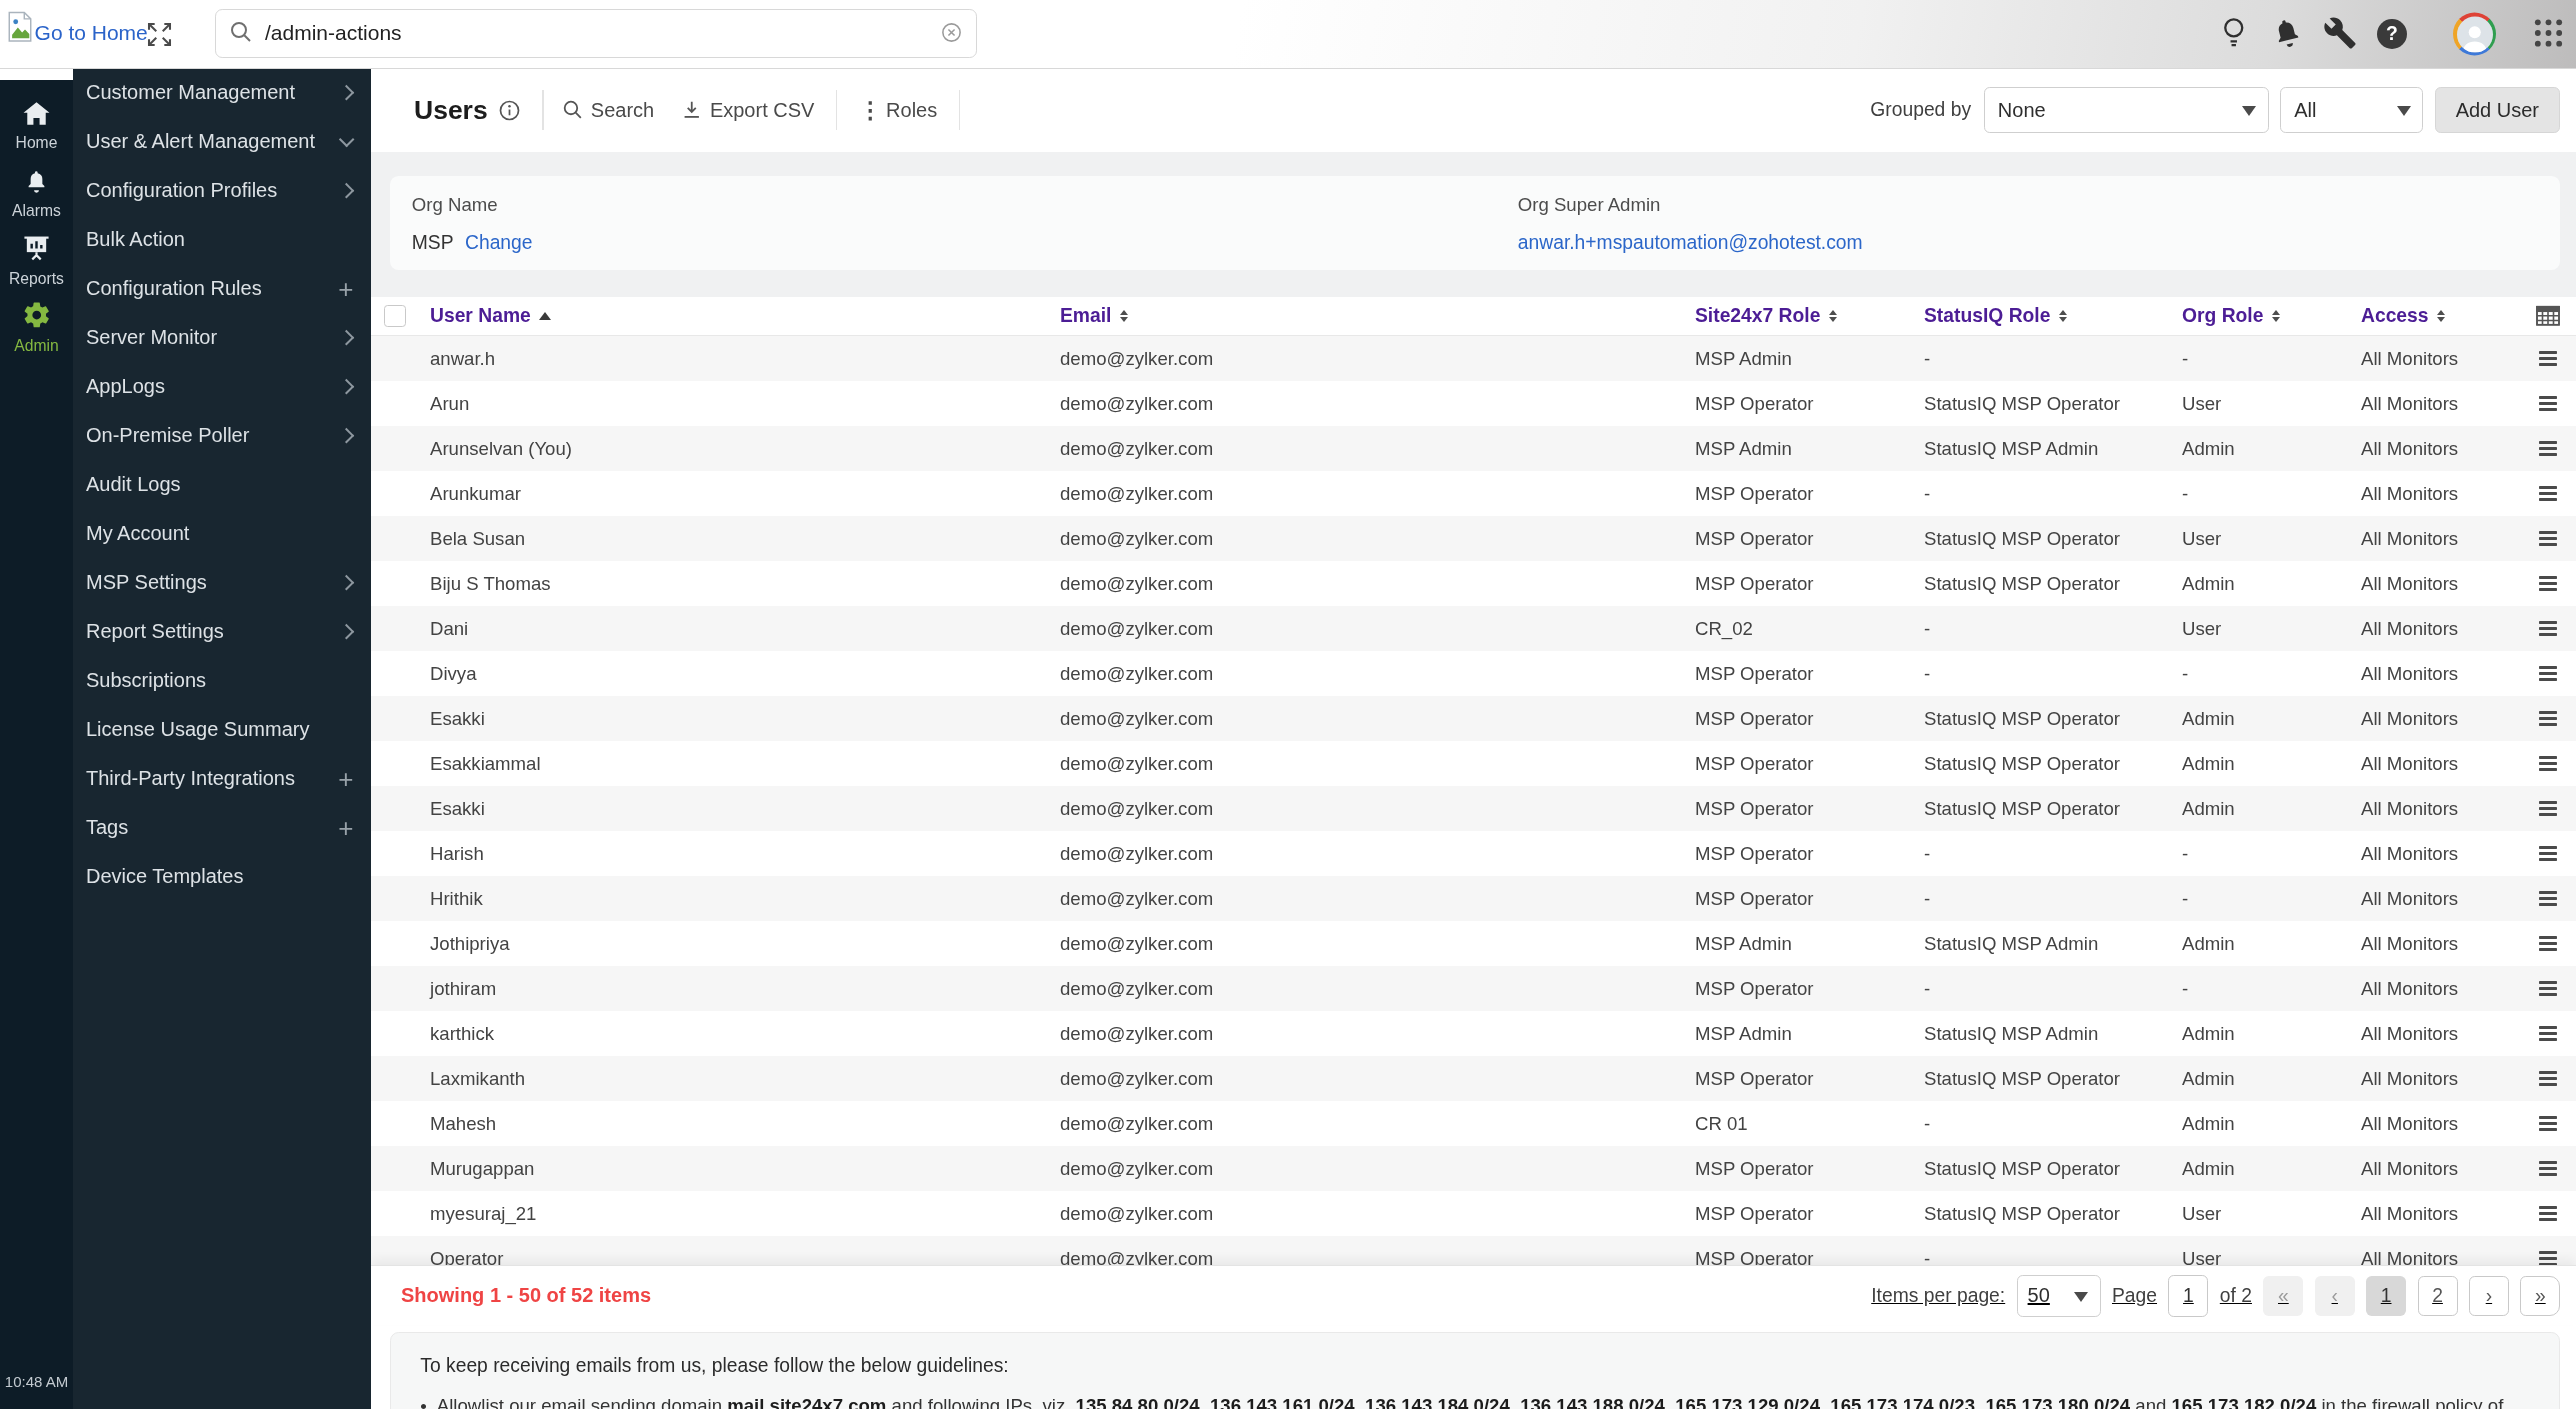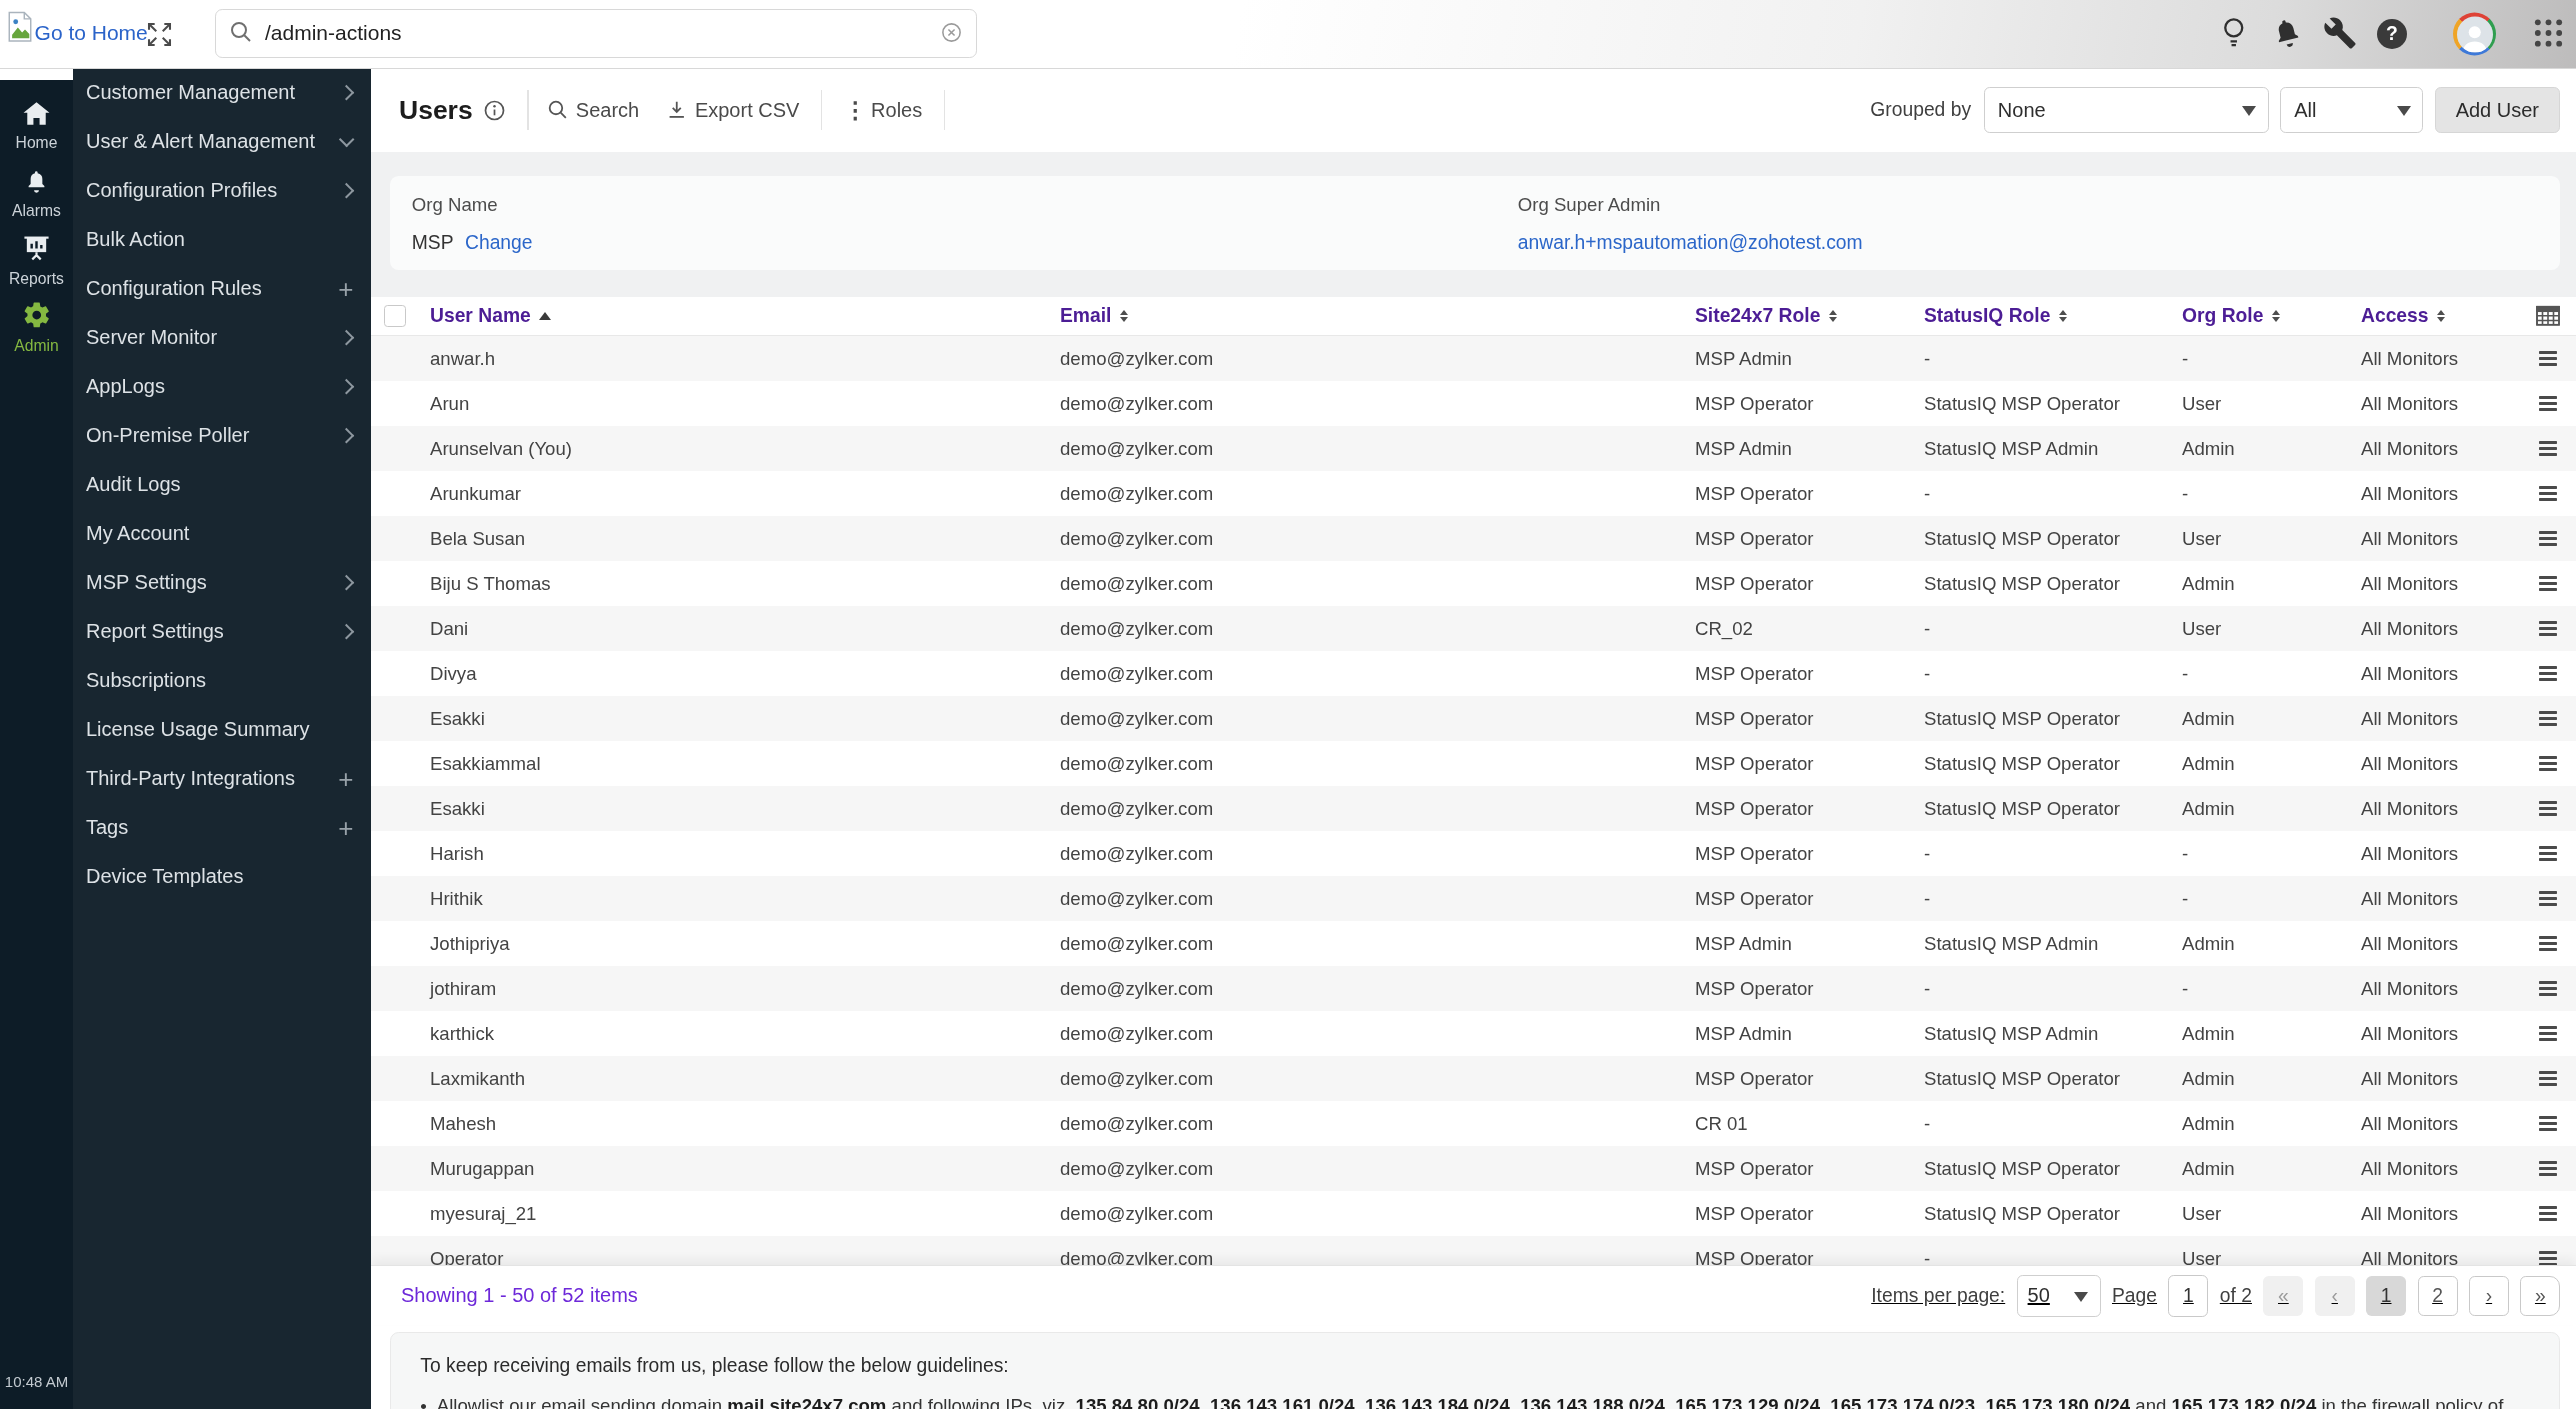--- a/index.html
+++ b/index.html
@@ -47,21 +47,21 @@
   .sfx[data-suffix="chevron-right"]{width:9.3px;height:9.3px;border-right:2.1px solid #8d979f;
     border-bottom:2.1px solid #8d979f;transform:rotate(-45deg);}
   .sfx[data-suffix="chevron-down"]{width:9.3px;height:9.3px;border-right:2.1px solid #8d979f;
     border-bottom:2.1px solid #8d979f;transform:rotate(45deg);margin-top:-4.3px;}
   .sfx[data-suffix="plus"]::before{content:"+";font-size:26px;font-weight:300;color:#98a2a9;line-height:1;}
 
   
   .content{position:absolute;left:371px;top:68px;right:0;bottom:0;background:#fff;overflow:hidden;}
 
   .toolbar{height:84px;display:flex;align-items:center;background:#fff;}
-  .t-title{margin-left:28px;font-size:26.5px;font-weight:700;color:#1d1d1d;}
+  .t-title{margin-left:43px;font-size:26.5px;font-weight:700;color:#1d1d1d;}
   .info-ic{margin-left:10px;display:flex;}
   .vdiv{width:1.4px;height:40px;background:#e3e3e3;margin-left:21.5px;}
   .t-act{display:flex;align-items:center;gap:7.2px;font-size:20px;color:#4a4a4a;cursor:pointer;}
   .t-act.search{margin-left:18.6px;}
   .t-act.export{margin-left:27px;}
   .t-act.more{margin-left:21.5px;gap:4.3px;}
   .more-dots{font-size:23px;color:#4a4a4a;font-weight:bold;line-height:1;}
   .t-right{margin-left:auto;display:flex;align-items:center;gap:11.4px;margin-right:16px;}
   .t-right .grp-lbl{font-size:19.3px;color:#3f3f3f;margin-right:1.4px;}
   .selectbox{position:relative;height:46px;box-sizing:border-box;border:1.4px solid #cfcfcf;border-radius:5.7px;
@@ -102,21 +102,21 @@
   .tr:nth-child(odd){background:#f6f6f6;}  
   .tr:nth-child(even){background:#ffffff;}
   .td.act{display:flex;justify-content:center;}
   .burger{width:18.6px;height:2.9px;background:#4a4a4a;border-radius:0.7px;position:relative;cursor:pointer;}
   .burger::before,.burger::after{content:"";position:absolute;left:0;width:18.6px;height:2.9px;
     background:#4a4a4a;border-radius:0.7px;}
   .burger::before{top:-6.4px;} .burger::after{top:6.4px;}
 
   .pagebar{height:60px;background:#fff;border-top:0.7px solid #e4e4e4;box-shadow:0 -5.7px 10px rgba(0,0,0,.05);
     display:flex;align-items:center;padding:0 15.7px 0 30px;box-sizing:border-box;position:relative;z-index:5;}
-  .showing{font-size:20px;font-weight:400;color:#6d28d9;}
+  .showing{font-size:20px;font-weight:700;color:#ef4444;}
   .pag-right{margin-left:auto;display:flex;align-items:center;gap:11.4px;text-decoration:underline;}
   .pag-lbl{font-size:19.3px;color:#3f3f3f;}
   .sel-pp{width:84px;height:42px;padding:0 31.5px 0 10px;}
   .page-input{width:40px;height:42px;box-sizing:border-box;border:1.4px solid #c9c9c9;border-radius:5.7px;
     text-align:center;font-size:19.3px;color:#333;font-family:"Liberation Sans",sans-serif;outline:none;}
   .pbtn{width:40px;height:40px;border-radius:5.7px;display:flex;align-items:center;justify-content:center;
     font-size:19.3px;color:#555;box-sizing:border-box;cursor:pointer;}
   .pbtn.disabled{background:#f0f0f0;color:#9a9a9a;}
   .pbtn.current{background:#d8d8d8;color:#333;}
   .pbtn.normal{background:#fff;border:1.4px solid #c9c9c9;}

